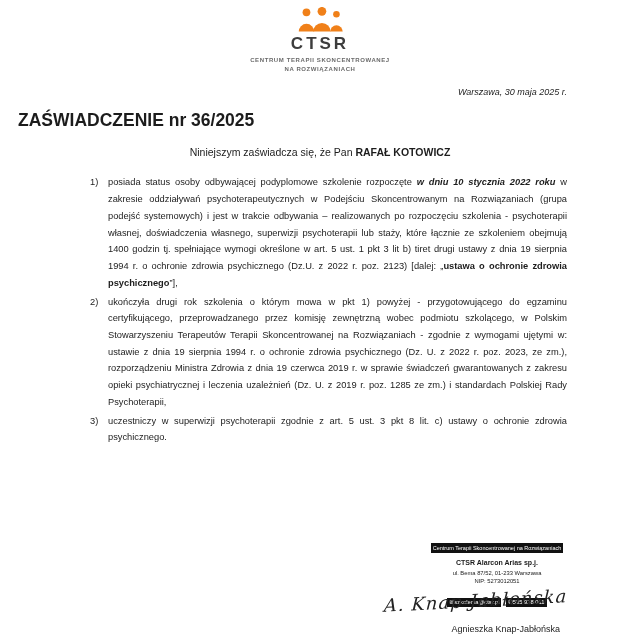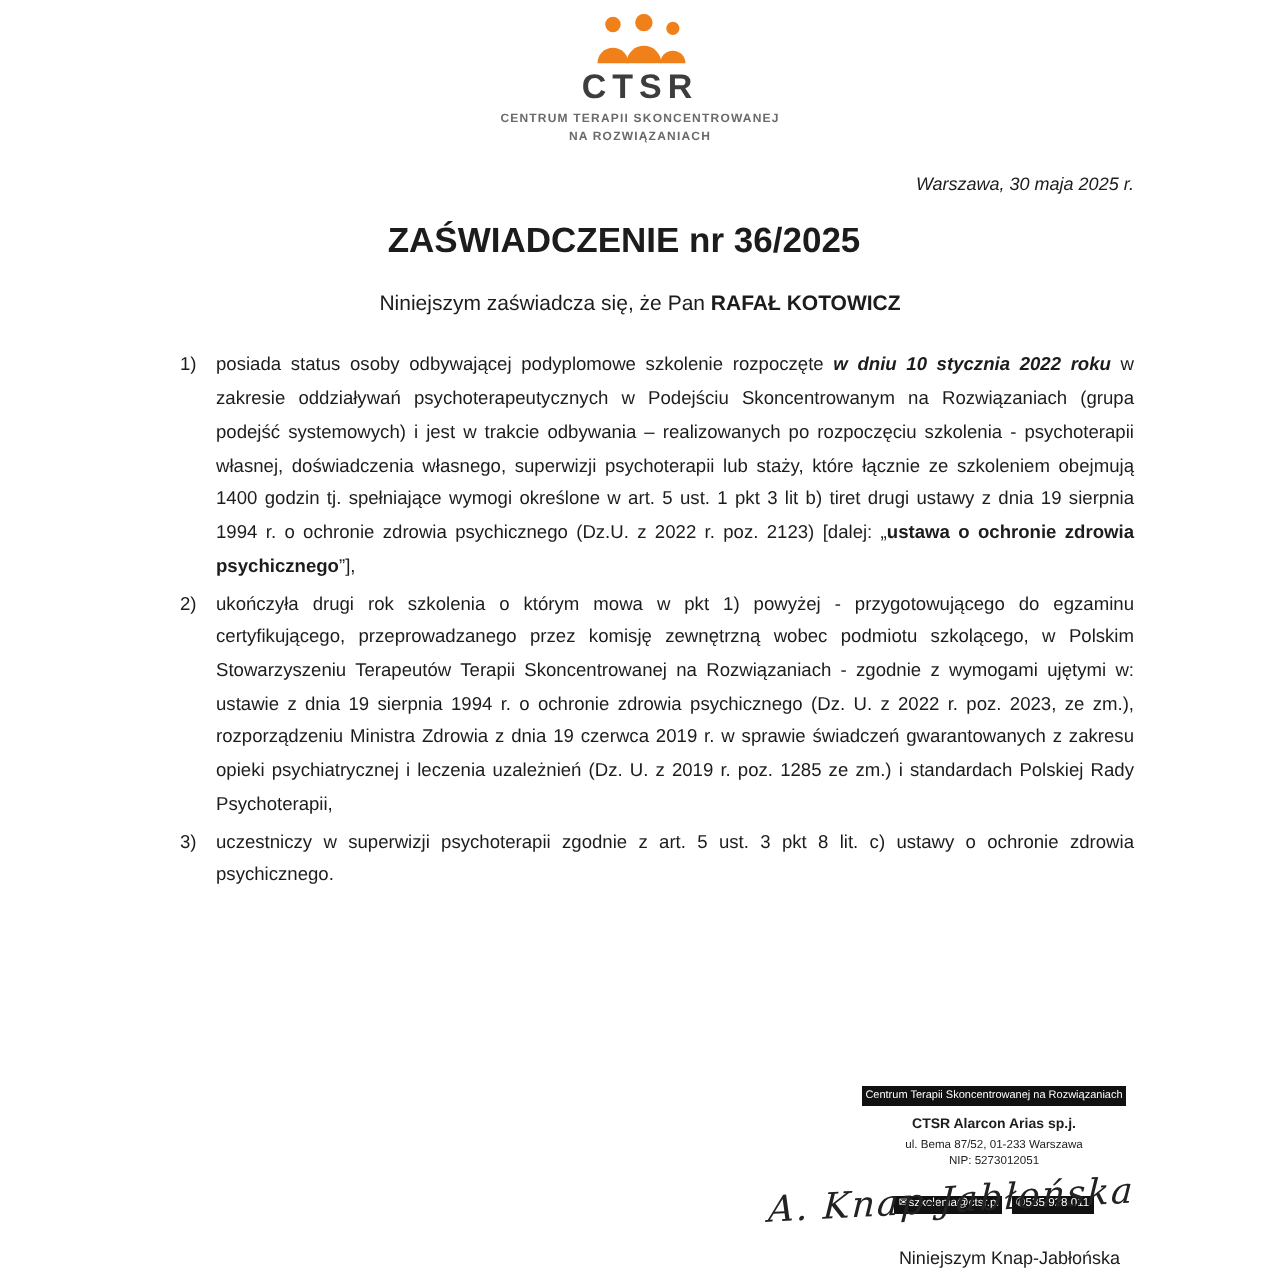--- a/index.html
+++ b/index.html
@@ -8,21 +8,21 @@
     background:#ffffff; overflow:hidden;
     font-family:"Liberation Sans", sans-serif; color:#1c1c1c;
   }
   
   .logo-block { text-align:center; padding-top:7px; }
   .logo-icon { display:block; margin:0 auto; }
   .logo-text { font-size:17px; font-weight:700; letter-spacing:3px; color:#3d3d3d; margin-top:1px; }
   .logo-sub { font-size:6px; color:#6a6a6a; letter-spacing:0.6px; line-height:1.45; margin-top:2px; font-weight:700; }
   .date-line { text-align:right; margin:14px 55px 0 0; font-size:9px;font-style:italic; }
   
-  .title { text-align:center; font-size:17.5px; font-weight:700; margin:13px 16px 0 0; }
+  .title { text-align:left; font-size:17.5px; font-weight:700; margin:13px 16px 0 0; }
   .intro { text-align:center; font-size:10.5px; margin:15px 0 0 0; }
   
   .cert-list { margin:16px 55px 0 72px; padding:0; list-style:none; }
   .cert-list li { display:flex; font-size:9.3px; line-height:1.8; margin:0 0 2px 0; }
   .li-num { flex:0 0 18px; }
   .li-text { flex:1; text-align:justify; }
   .closing { margin:17px 55px 0 55px; font-size:9.3px; line-height:1.8; text-align:justify; }
   
   .stamp { position:absolute; right:50px; top:533px; width:150px; text-align:center; line-height:1.5; }
   .stamp-org { display:inline-block; background:#111; color:#fff; font-size:5.5px; padding:1px 2px; }
@@ -87,15 +87,15 @@
     <div class="stamp-company">CTSR Alarcon Arias sp.j.</div>
     <div class="stamp-small">ul. Bema 87/52, 01-233 Warszawa</div>
     <div class="stamp-small">NIP: 5273012051</div>
     <div class="stamp-contact">
       <span class="stamp-inv"><span>✉</span><span>szkolenia@ctsr.pl</span></span>
       <span class="stamp-inv"><span>✆</span><span>535 928 011</span></span>
     </div>
   </div>
 
   <div class="sig-hand">A. Knap-Jabłońska</div>
-  <div class="sig-printed">Niniejszym Knap-Jabłońska</div>
+  <div class="sig-printed">Agnieszka Knap-Jabłońska</div>
 
 </div>
 
 </body></html>

